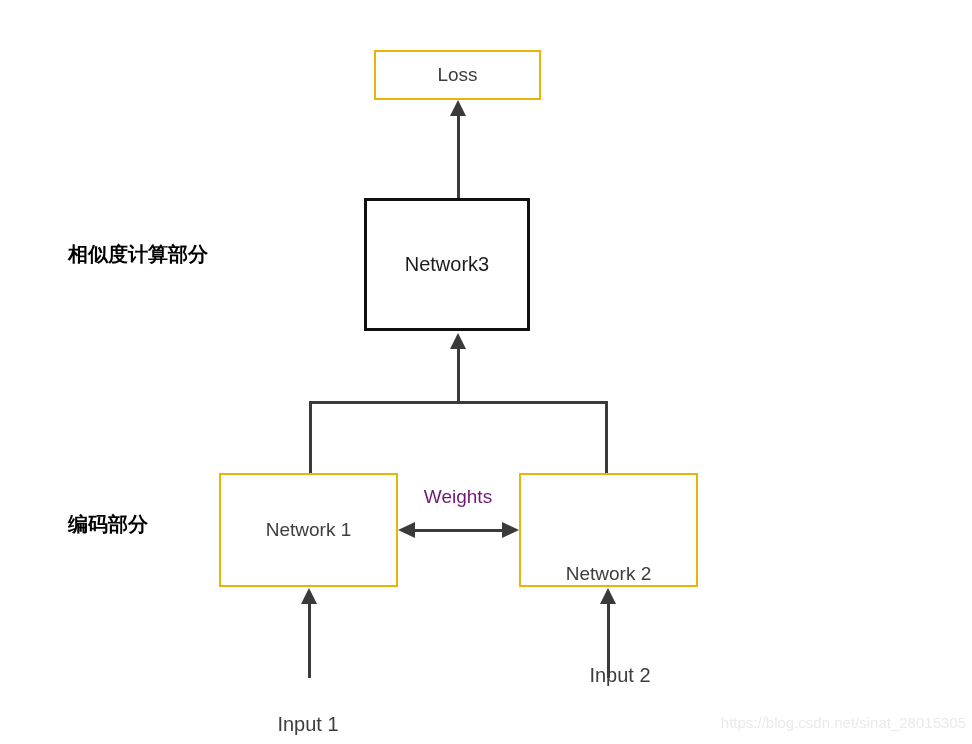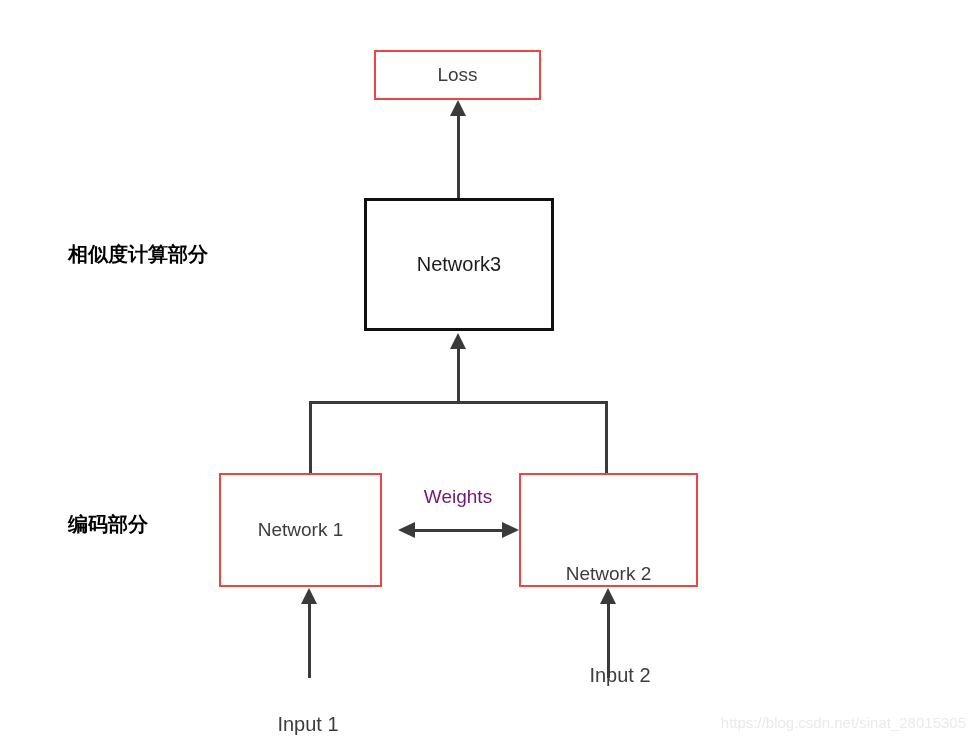--- a/index.html
+++ b/index.html
@@ -11,30 +11,30 @@
     width: 972px;
     height: 744px;
     background: #ffffff;
     overflow: hidden;
   }
 
   
   .node {
     position: absolute;
     background: #ffffff;
-    border: 2px solid #ef4444;
+    border: 2px solid #eab308;
     display: flex;
     align-items: center;
     justify-content: center;
     color: #3d3d3d;
     font-size: 19px;
   }
   .node-loss     { left: 374px; top: 50px;  width: 167px; height: 50px;  }
-  .node-network3 { left: 364px; top: 198px; width: 190px; height: 133px; border-width: 3px; border-color: #101010; color: #1c1c1c; font-size: 20px; }
-  .node-network1 { left: 219px; top: 473px; width: 163px; height: 114px; }
+  .node-network3 { left: 364px; top: 198px; width: 166px; height: 133px; border-width: 3px; border-color: #101010; color: #1c1c1c; font-size: 20px; }
+  .node-network1 { left: 219px; top: 473px; width: 179px; height: 114px; }
   .node-network2 { left: 519px; top: 473px; width: 179px; height: 114px; align-items: flex-end; }
 
   
   .line { position: absolute; background: #3a3a3a; }
   .vline { width: 3px; }
   .hline { height: 3px; }
 
   .line-n3-loss   { left: 457px; top: 112px; height: 86px; }
   .line-junc-n3   { left: 457px; top: 347px; height: 56px; }
   .junc-h         { left: 309px; top: 401px; width: 299px; }

